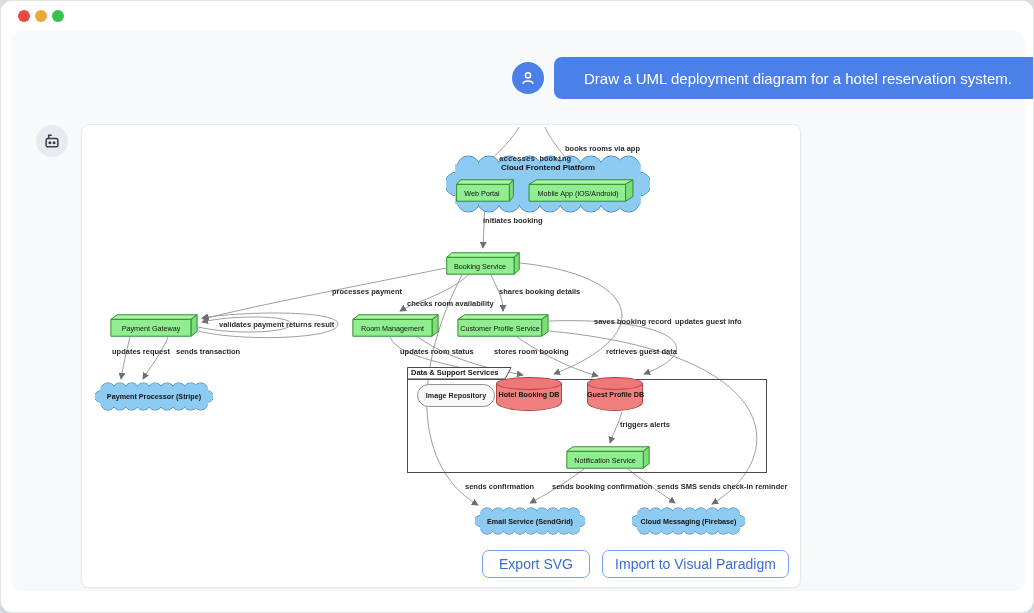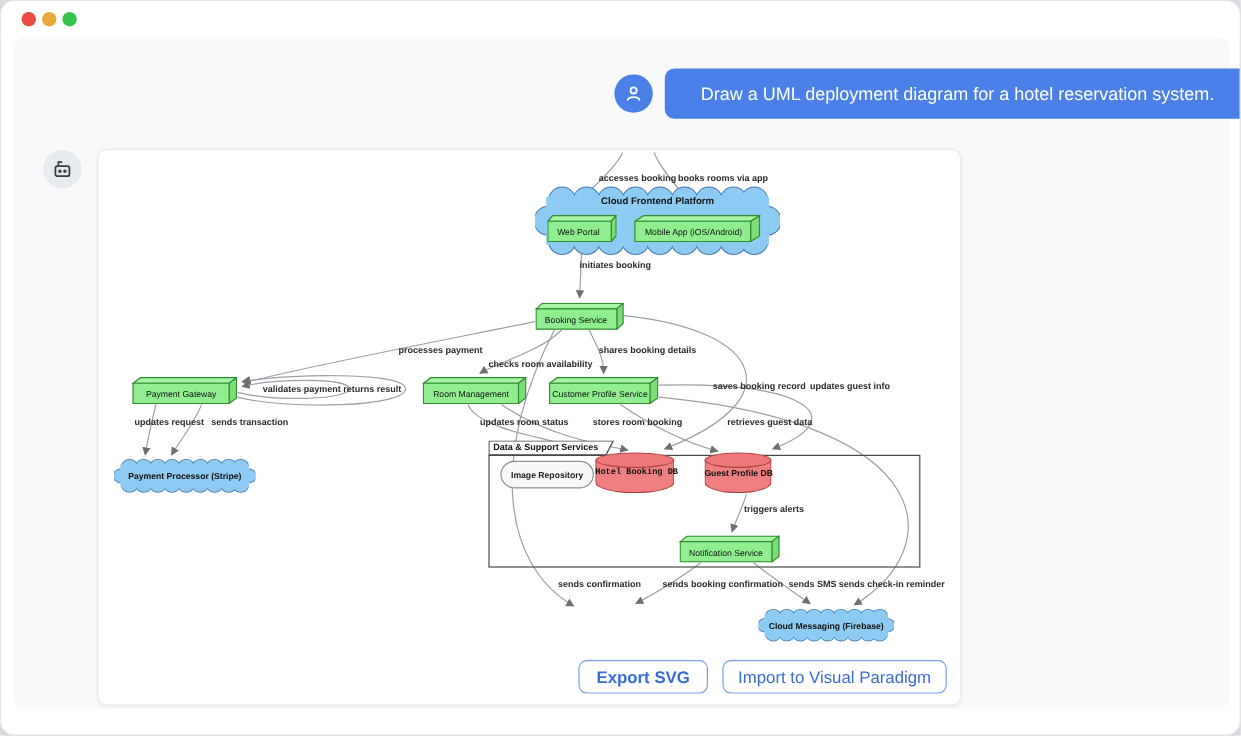--- a/index.html
+++ b/index.html
@@ -65,21 +65,21 @@
               border-radius:0 0 50% 50% / 0 0 9px 9px; }
   .db .top { position:absolute; left:0; top:0; right:0; height:13px; background:#ee7777;
              border:1px solid #b04444; border-radius:50%; }
   .db .lab { position:absolute; left:0; right:0; top:13px; text-align:center;
              font-size:7.2px; font-weight:700; color:#111; white-space:nowrap; }
 
   .actions { position:absolute; left:0; top:425px; width:720px; }
   .btn { position:absolute; height:28px; background:#ffffff; border:1.5px solid #7b9ff0;
          border-radius:7px; color:#3a6cd8; font-size:14px; font-family:"Liberation Sans",sans-serif;
          display:flex; align-items:center; justify-content:center; cursor:pointer; }
-  .btn.export { left:400px; width:108px;font-weight:bold; }
+  .btn.export { left:400px; width:108px; }
   .btn.import { left:520px; width:187px; }
 </style>
 </head>
 <body>
 
 <svg width="0" height="0" style="position:absolute">
   <defs>
     <symbol id="box3d">
       <path d="M1,7 L8,1 L99,1 L92,7 Z" fill="#abf3a4" stroke="#2f8f2f" vector-effect="non-scaling-stroke"></path>
       <path d="M92,7 L99,1 L99,23 L92,29 Z" fill="#7edd78" stroke="#2f8f2f" vector-effect="non-scaling-stroke"></path>
@@ -255,43 +255,49 @@
         </svg>
       <span class="lab">Notification Service</span>
     </div>
 
     <div class="cloudnode" style="left:13px; top:257px; width:118px; height:29px;">
       <svg class="shape" viewBox="0 0 200 60" preserveAspectRatio="none">
           <use href="#cloudshape"></use>
         </svg>
       <span class="lab">Payment Processor (Stripe)</span>
     </div>
+    <div class="cloudnode" style="left:393px; top:382px; width:110px; height:28px;">
+      <svg class="shape" viewBox="0 0 200 60" preserveAspectRatio="none">
+          <use href="#cloudshape"></use>
+        </svg>
+      <span class="lab">Email Service (SendGrid)</span>
+    </div>
     <div class="cloudnode" style="left:550px; top:382px; width:113px; height:28px;">
       <svg class="shape" viewBox="0 0 200 60" preserveAspectRatio="none">
           <use href="#cloudshape"></use>
         </svg>
       <span class="lab">Cloud Messaging (Firebase)</span>
     </div>
 
     <div class="stadium">
       <span>Image Repository</span>
     </div>
 
-    <div class="db" style="left:414px; top:252px; width:66px; height:34px;font-family:Liberation Mono, monospace;">
+    <div class="db" style="left:414px; top:252px; width:66px; height:34px;">
       <div class="body"></div>
       <div class="top"></div>
       <div class="lab">Hotel Booking DB</div>
     </div>
     <div class="db" style="left:505px; top:252px; width:56px; height:34px;">
       <div class="body"></div>
       <div class="top"></div>
       <div class="lab">Guest Profile DB</div>
     </div>
 
-    <span class="elabel" style="left:417px; top:19px;">accesses booking</span>
+    <span class="elabel" style="left:417px; top:30px;font-family:Liberation Mono, monospace;">accesses booking</span>
     <span class="elabel" style="left:483px; top:19px;">books rooms via app</span>
     <span class="elabel" style="left:401px; top:91px;">initiates booking</span>
     <span class="elabel" style="left:250px; top:162px;">processes payment</span>
     <span class="elabel" style="left:325px; top:162px;margin-top:12px;">checks room availability</span>
     <span class="elabel" style="left:417px; top:162px;">shares booking details</span>
     <span class="elabel" style="left:137px; top:195px;">validates payment</span>
     <span class="elabel" style="left:204px; top:195px;">returns result</span>
     <span class="elabel" style="left:512px; top:192px;">saves booking record</span>
     <span class="elabel" style="left:593px; top:192px;">updates guest info</span>
     <span class="elabel" style="left:30px;  top:222px;">updates request</span>

